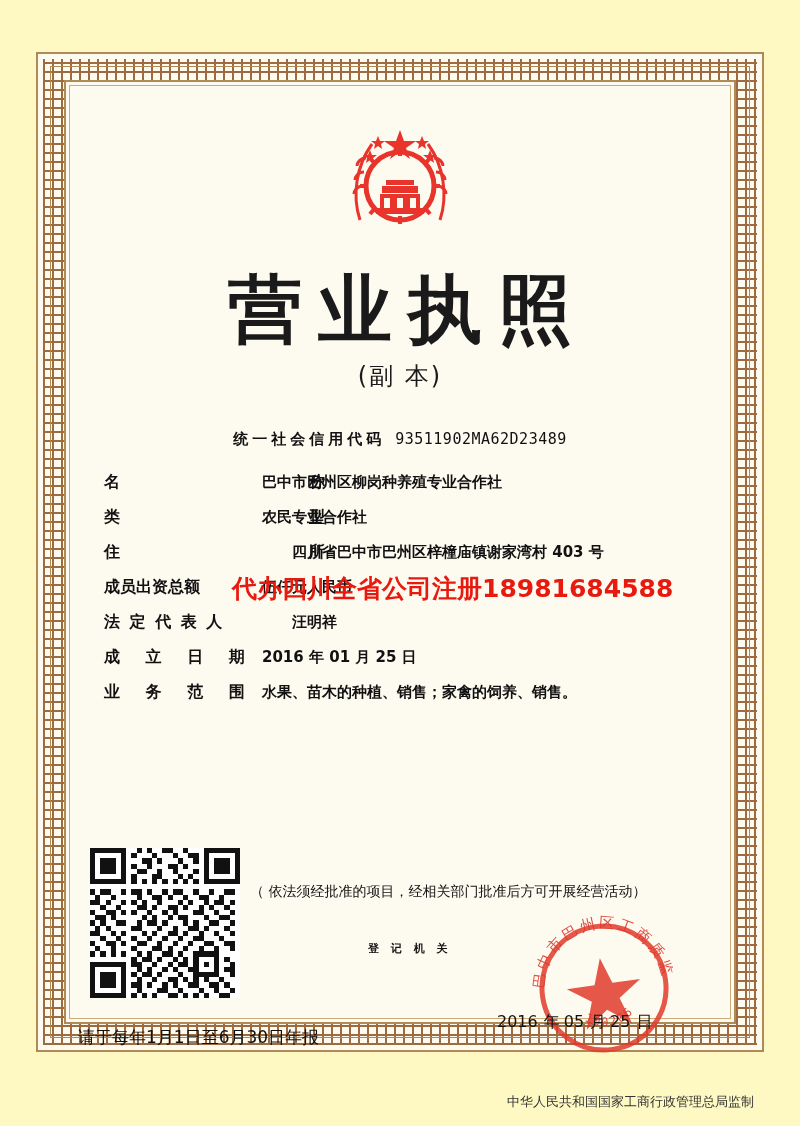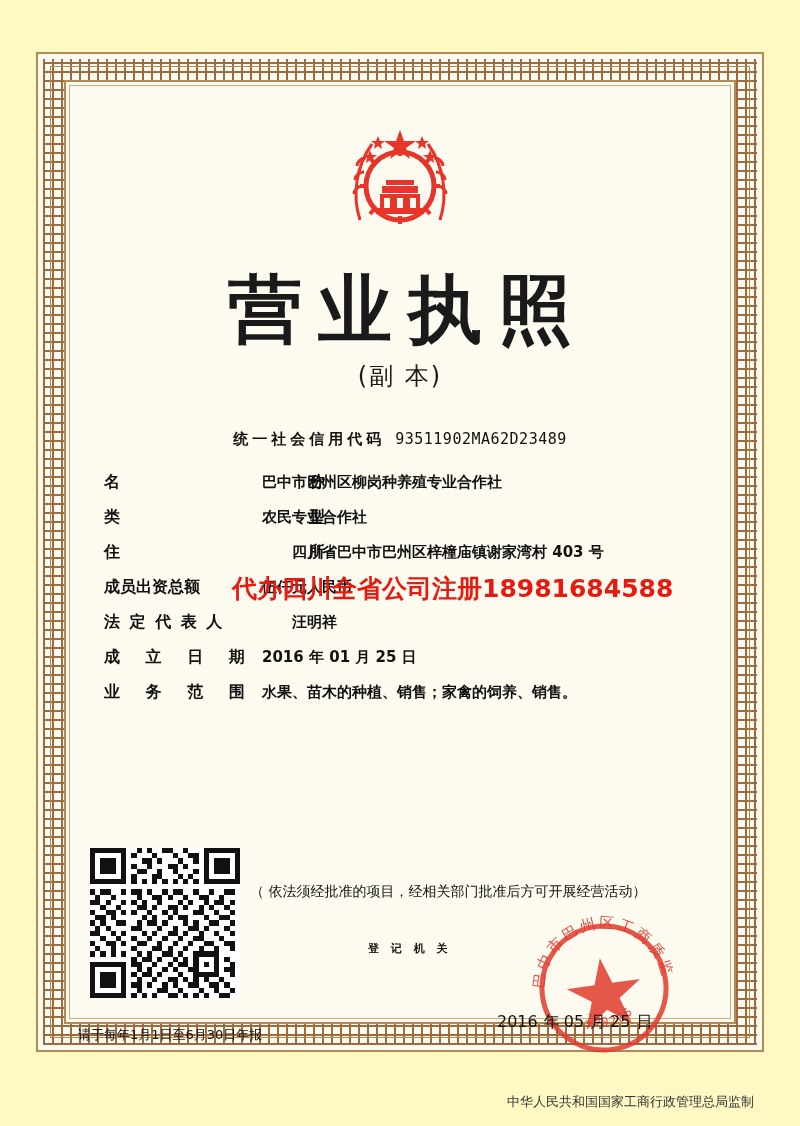--- a/index.html
+++ b/index.html
@@ -191,21 +191,21 @@
     font-family: "DejaVu Sans", sans-serif;
     font-size: 11px;
     font-weight: bold;
     letter-spacing: 4px;
     color: #111;
   }
   .annual-note {
     position: absolute;
     left: 78px; top: 1026px;
     font-family: "DejaVu Sans", sans-serif;
-    font-size: 13px;
+    font-size: 17px;
     color: #111;
     white-space: nowrap;
   }
   .issue-date {
     position: absolute;
     left: 497px; top: 1012px;
     font-family: "DejaVu Sans", sans-serif;
     font-size: 16px;
     color: #111;
     white-space: nowrap;

